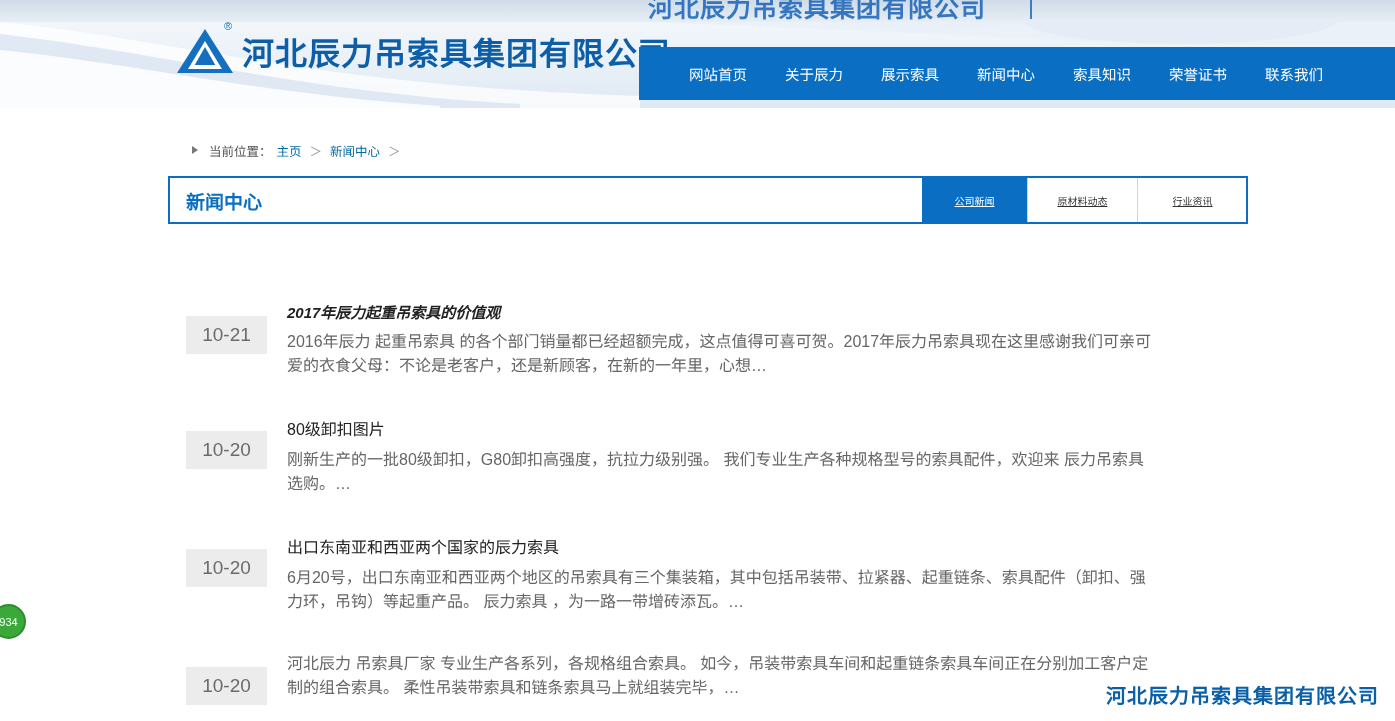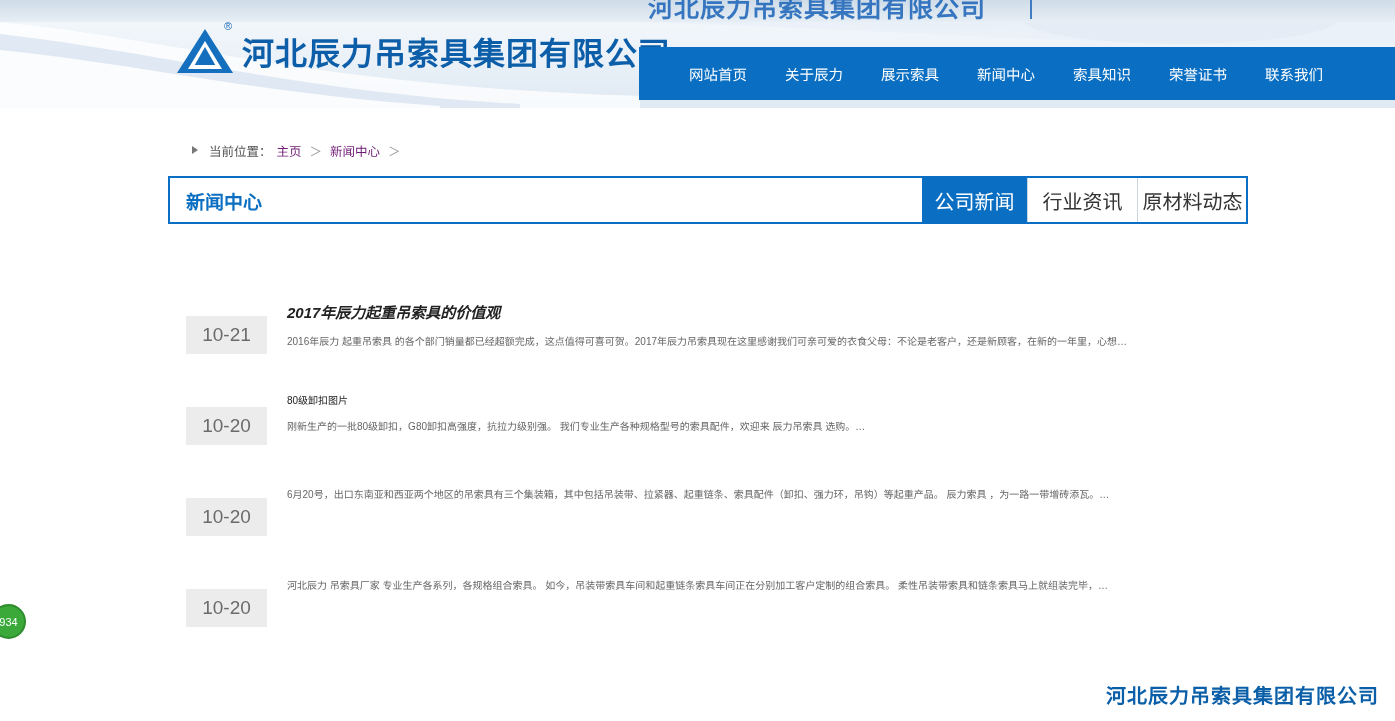--- a/index.html
+++ b/index.html
@@ -107,21 +107,21 @@
     padding-left: 24px;
   }
   .bc-arrow {
     width: 0; height: 0;
     border-left: 6px solid #777;
     border-top: 4px solid transparent;
     border-bottom: 4px solid transparent;
     margin-right: 6px;
   }
   .bc-sep { color: #999; margin: 0 3px; }
-  .bc-link { color: #701a75; cursor: pointer; }
+  .bc-link { color: #0369a1; cursor: pointer; }
 
   
   .section-bar {
     position: absolute;
     left: 168px; top: 176px;
     width: 1080px; height: 48px;
     border: 2px solid #0a6fc2;
     box-sizing: border-box;
     display: flex;
   }
@@ -132,23 +132,24 @@
     padding-left: 16px;
     box-sizing: border-box;
     font-size: 19px;
     font-weight: bold;
     color: #0a6fc2;
   }
   .tab {
     display: flex;
     align-items: center;
     justify-content: center;
-    font-size: 20px;
+    font-size: 10px;
     cursor: pointer;
     box-sizing: border-box;
+    text-decoration: underline;
   }
   .tab.active {
     background: #0a6fc2;
     color: #fff;
     flex: 0 0 105px;
   }
   .tab.inactive {
     color: #333;
     flex: 0 0 110px;
     border-left: 1px solid #c9d6e2;
@@ -173,28 +174,28 @@
     color: #6b6b6b;
     font-size: 19px;
     display: flex;
     align-items: center;
     justify-content: center;
     margin-right: 20px;
     margin-top: 16px;
   }
   .news-body { flex: 1; padding-top: 1px; }
   .news-title {
-    font-size: 10px;
+    font-size: 16px;
     color: #222;
     margin: 0 0 8px 0;
     cursor: pointer;
   }
   .news-title.bold { font-weight: bold; font-size: 15px; font-style: italic; }
   .news-desc {
-    font-size: 10px;
+    font-size: 16px;
     color: #666;
     line-height: 24px;
     margin: 0;
     max-width: 872px;
   }
 
   
   .side-badge {
     position: absolute;
     left: -9px; top: 604px;
@@ -272,22 +273,22 @@
   <span>当前位置：</span>
   <span class="bc-link">主页</span>
   <span class="bc-sep">＞</span>
   <span class="bc-link">新闻中心</span>
   <span class="bc-sep">＞</span>
 </div>
 
 <div class="section-bar">
   <div class="section-title">新闻中心</div>
   <div class="tab active">公司新闻</div>
+  <div class="tab inactive">原材料动态</div>
   <div class="tab inactive">行业资讯</div>
-  <div class="tab inactive">原材料动态</div>
 </div>
 
 <div class="news-list">
 
   <div class="news-item">
     <div class="news-date">10-21</div>
     <div class="news-body">
       <div class="news-title bold">2017年辰力起重吊索具的价值观</div>
       <div class="news-desc">2016年辰力 起重吊索具 的各个部门销量都已经超额完成，这点值得可喜可贺。2017年辰力吊索具现在这里感谢我们可亲可爱的衣食父母：不论是老客户，还是新顾客，在新的一年里，心想…</div>
     </div>
@@ -297,20 +298,21 @@
     <div class="news-date">10-20</div>
     <div class="news-body">
       <div class="news-title">80级卸扣图片</div>
       <div class="news-desc">刚新生产的一批80级卸扣，G80卸扣高强度，抗拉力级别强。 我们专业生产各种规格型号的索具配件，欢迎来 辰力吊索具 选购。…</div>
     </div>
   </div>
 
   <div class="news-item">
     <div class="news-date">10-20</div>
     <div class="news-body">
+      <div class="news-title">出口东南亚和西亚两个国家的辰力索具</div>
       <div class="news-desc">6月20号，出口东南亚和西亚两个地区的吊索具有三个集装箱，其中包括吊装带、拉紧器、起重链条、索具配件（卸扣、强力环，吊钩）等起重产品。 辰力索具 ，为一路一带增砖添瓦。…</div>
     </div>
   </div>
 
   <div class="news-item">
     <div class="news-date">10-20</div>
     <div class="news-body">
       <div class="news-desc">河北辰力 吊索具厂家 专业生产各系列，各规格组合索具。 如今，吊装带索具车间和起重链条索具车间正在分别加工客户定制的组合索具。 柔性吊装带索具和链条索具马上就组装完毕，…</div>
     </div>
   </div>

